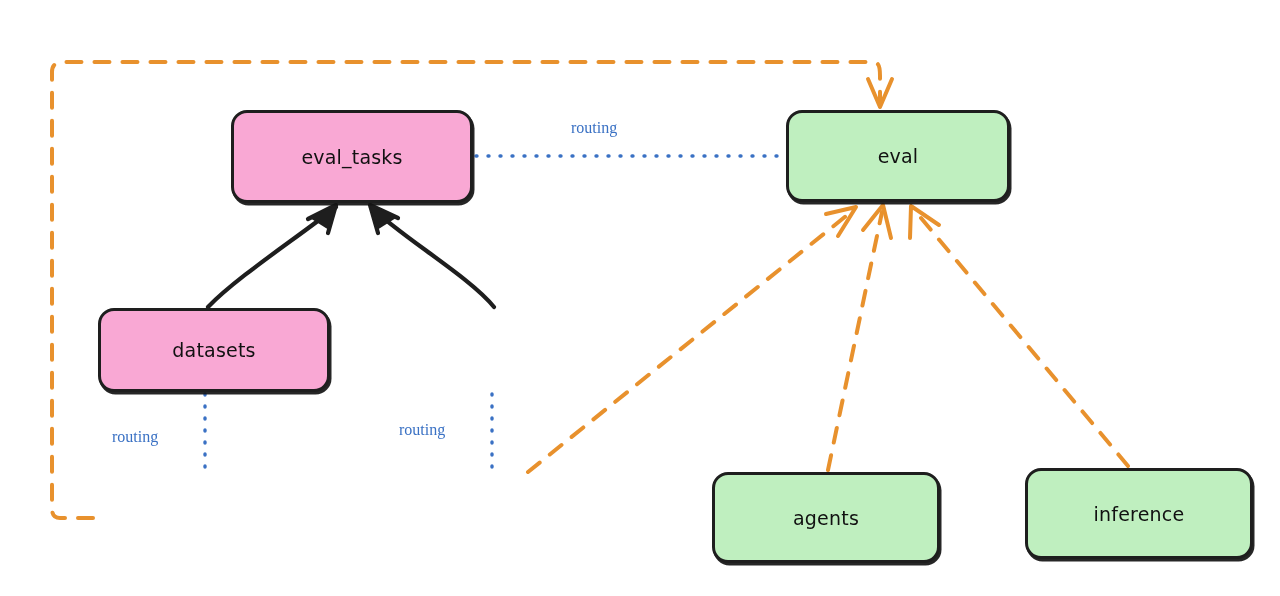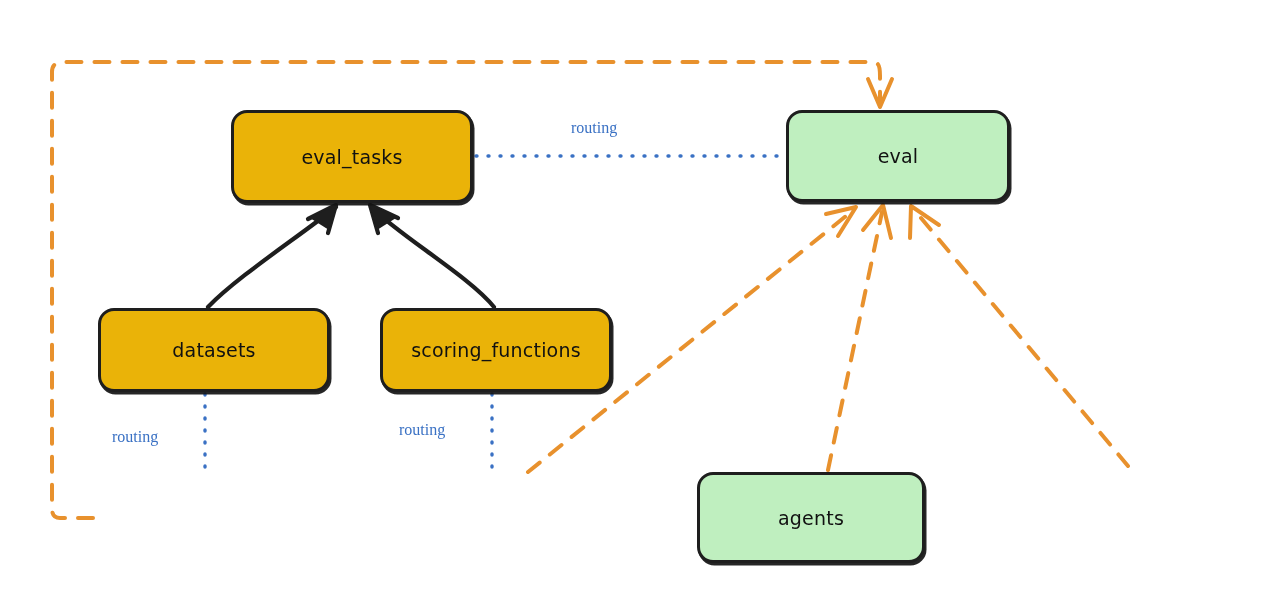--- a/index.html
+++ b/index.html
@@ -34,21 +34,21 @@
     justify-content: center;
     border: 3px solid #1e1e1e;
     border-radius: 16px;
     color: #111111;
     font-family: "DejaVu Sans", sans-serif;
     font-size: 19px;
     letter-spacing: 0.2px;
     text-align: center;
     box-shadow: 1.5px 2.5px 0 0 rgba(20,20,20,0.92);
   }
-  .node.blue  { background: #eab308; }
+  .node.blue  { background: #f9a8d4; }
   .node.green { background: #bfefbf; }
 
   .node-label {
     pointer-events: none;
     user-select: none;
   }
 
   .edge-label {
     position: absolute;
     color: #3a71c4;
@@ -115,30 +115,30 @@
   </div>
 
   <div class="node blue" style="left:98px; top:308px; width:232px; height:84px;">
     <span class="node-label">datasets</span>
   </div>
 
   <div class="node green" style="left:786px; top:110px; width:224px; height:92px;">
     <span class="node-label">eval</span>
   </div>
 
-  <div class="node blue" style="left:380px; top:308px; width:232px; height:84px;">
-    <span class="node-label">scoring_functions</span>
-  </div>
 
 
 
-  <div class="node green" style="left:697px; top:472px; width:228px; height:91px;">
+  <div class="node green" style="left:712px; top:472px; width:228px; height:91px;">
     <span class="node-label">agents</span>
   </div>
 
+  <div class="node green" style="left:1025px; top:468px; width:228px; height:91px;">
+    <span class="node-label">inference</span>
+  </div>
 
   <div class="edge-label" style="left:571px; top:119px;">routing</div>
 
   <div class="edge-label" style="left:112px; top:428px;">routing</div>
 
   <div class="edge-label" style="left:399px; top:421px;">routing</div>
 
 </div>
 
 </body></html>

